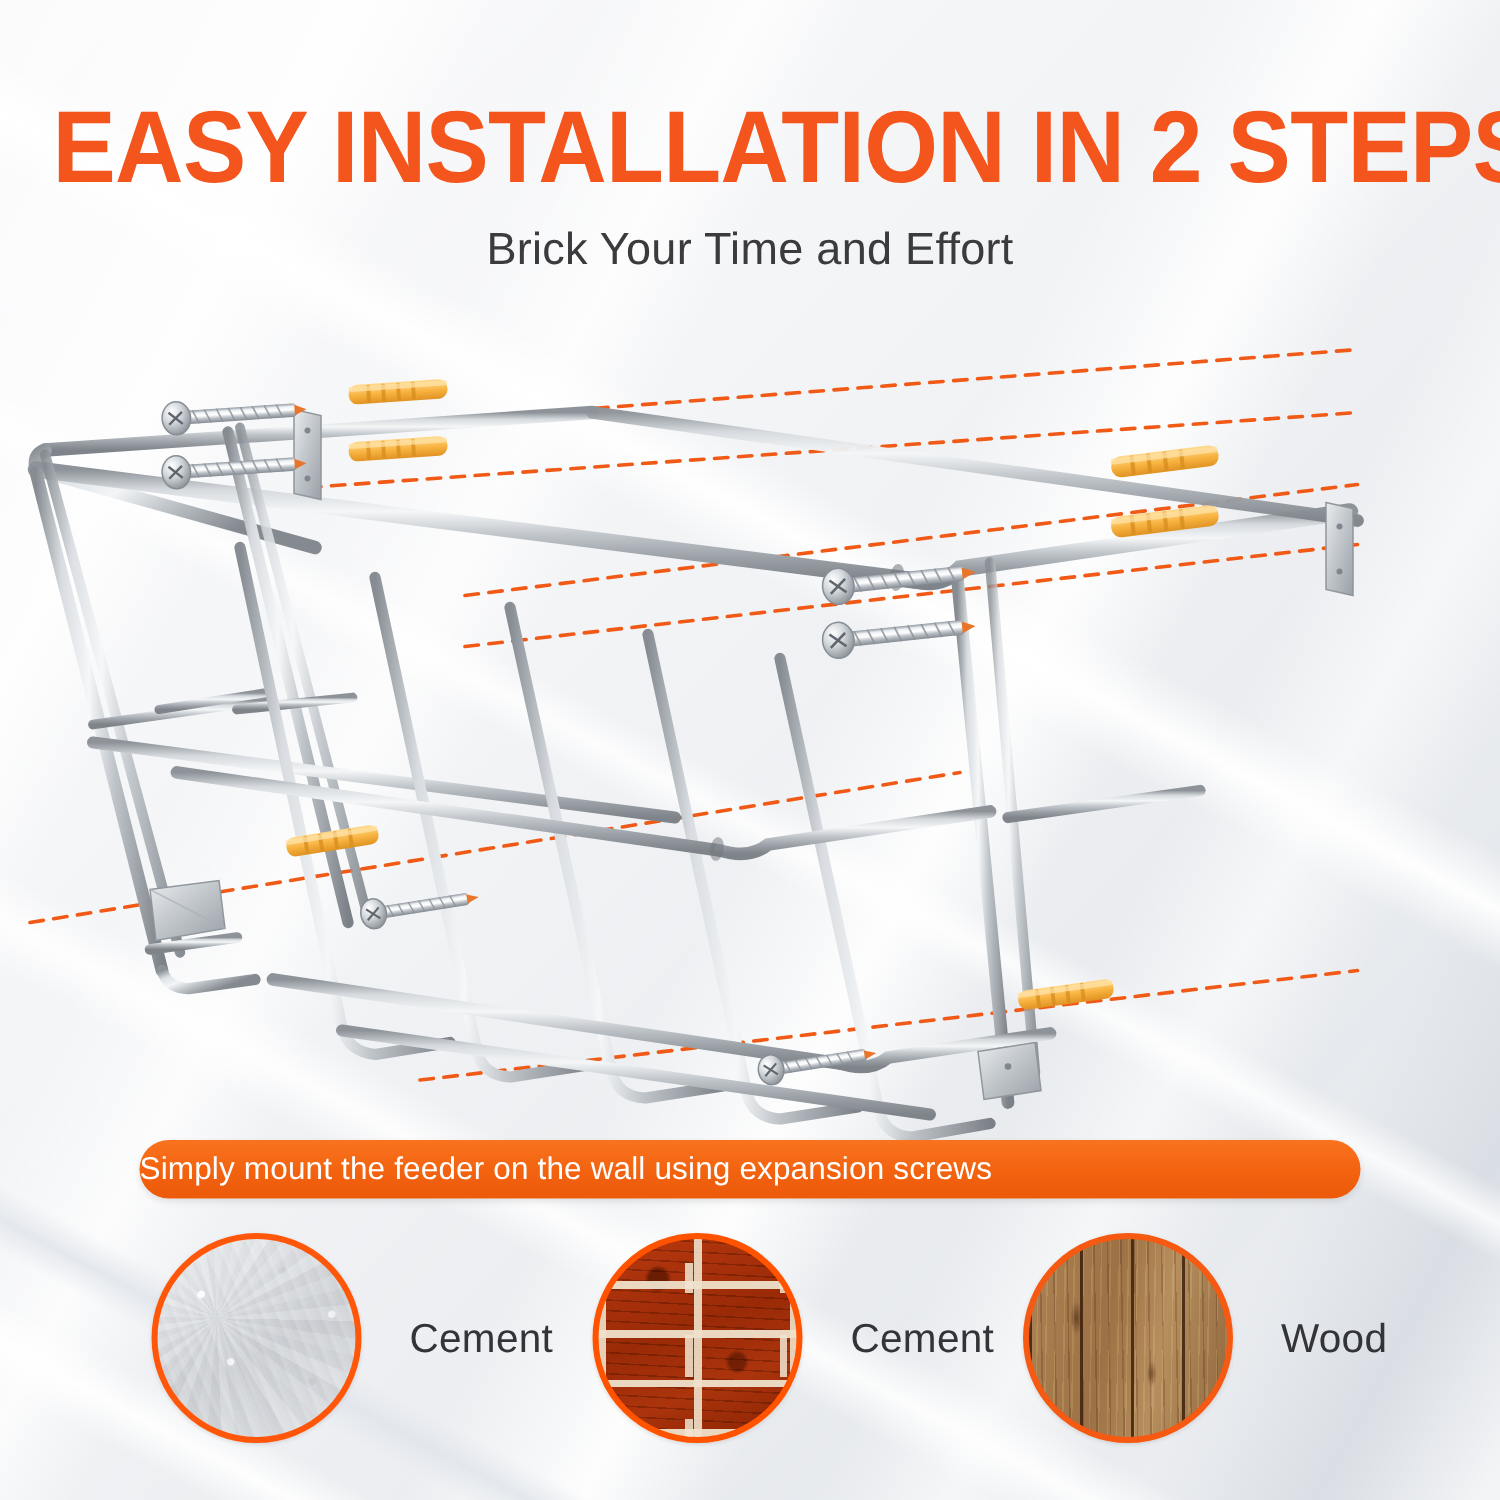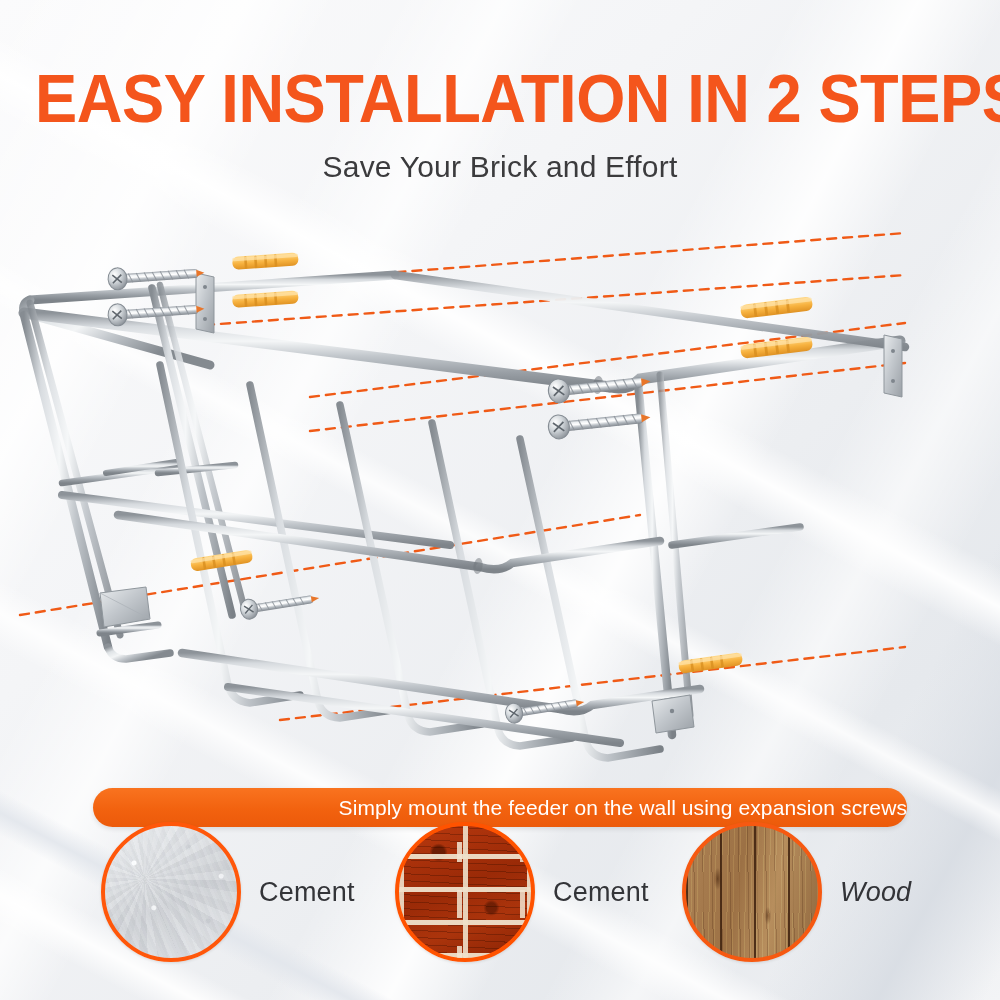--- a/index.html
+++ b/index.html
@@ -49,45 +49,45 @@
   #subtitle{
     position:absolute;left:0;top:150px;width:1000px;text-align:center;
     font-size:30px;color:#3b3b3d;font-weight:400;letter-spacing:.2px;
   }
 
   
   #product{position:absolute;left:0;top:215px;width:1000px;height:560px;}
 
   
   #banner{
-    position:absolute;left:93px;top:788px;width:814px;height:39px;
+    position:absolute;left:93px;top:760px;width:814px;height:39px;
     border-radius:20px;
     background:linear-gradient(180deg,#F9731F 0%,#F2620F 55%,#EC5A0A 100%);
     box-shadow:0 2px 5px rgba(0,0,0,.10);
-    display:flex;align-items:center;justify-content:flex-end;
+    display:flex;align-items:center;justify-content:flex-start;
   }
   #banner span{
     color:#ffffff;font-size:21px;letter-spacing:.1px;white-space:nowrap;
   }
 
   
   #materials{position:absolute;left:0;top:822px;width:1000px;height:160px;}
   .mat{position:absolute;top:0;display:flex;align-items:center;}
   .mat .disc{
     width:140px;height:140px;border-radius:50%;
     border:4px solid #F05A16;
     box-sizing:border-box;overflow:hidden;position:relative;
     box-shadow:0 1px 3px rgba(0,0,0,.12);
   }
   .mat .lbl{
-    margin-left:18px;font-size:27px;color:#333438;letter-spacing:.2px;white-space:nowrap;
+    margin-left:32px;font-size:27px;color:#333438;letter-spacing:.2px;white-space:nowrap;
   }
   .m1{left:101px;}
   .m2{left:395px;}
-  .m3{left:682px;font-style:italic;}
+  .m3{left:682px;}
 
   
   .tex-cement{
     background:
       radial-gradient(circle at 22% 28%, rgba(255,255,255,.55) 0 2px, rgba(0,0,0,0) 3px),
       radial-gradient(circle at 63% 16%, rgba(90,90,92,.45) 0 2px, rgba(0,0,0,0) 3px),
       radial-gradient(circle at 37% 62%, rgba(255,255,255,.5) 0 2px, rgba(0,0,0,0) 3px),
       radial-gradient(circle at 78% 72%, rgba(85,85,88,.4) 0 2px, rgba(0,0,0,0) 3px),
       radial-gradient(circle at 12% 78%, rgba(110,110,113,.4) 0 2px, rgba(0,0,0,0) 3px),
       radial-gradient(circle at 88% 38%, rgba(255,255,255,.45) 0 2px, rgba(0,0,0,0) 3px),
@@ -134,21 +134,21 @@
 
 <div id="stage">
 
   <div class="streak s1"></div>
   <div class="streak s2"></div>
   <div class="streak s3"></div>
   <div class="streak s4"></div>
   <div class="streak s5"></div>
 
   <div id="headline">EASY INSTALLATION IN 2 STEPS</div>
-  <div id="subtitle">Save Your Brick and Effort</div>
+  <div id="subtitle">Brick Your Time and Effort</div>
 
   <div id="product">
     <svg width="1000" height="560" viewBox="0 0 1000 560">
       <defs>
         <linearGradient id="tubeH" x1="0" y1="0" x2="0" y2="1">
           <stop offset="0%" stop-color="#8d9399"></stop>
           <stop offset="18%" stop-color="#d6dade"></stop>
           <stop offset="38%" stop-color="#f4f6f7"></stop>
           <stop offset="58%" stop-color="#c2c7cc"></stop>
           <stop offset="80%" stop-color="#9aa0a6"></stop>

